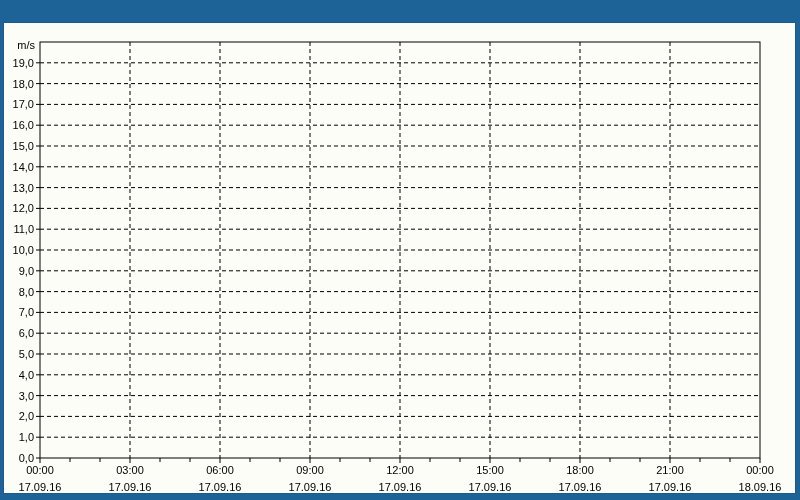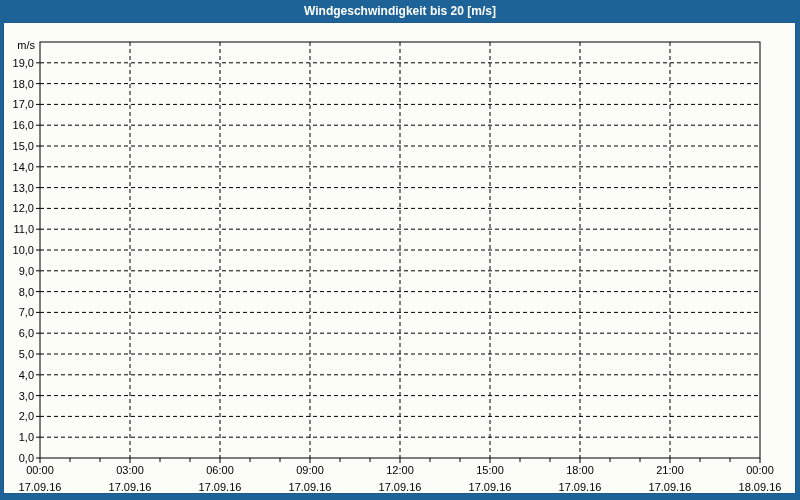--- a/index.html
+++ b/index.html
@@ -34,23 +34,20 @@
   }
   #chart-svg text {
     font-family: "Liberation Sans", sans-serif;
     font-size: 11px;
   }
 </style>
 </head>
 <body>
 
 <div id="app" style="background: rgb(29, 99, 152);">
-  <div id="titlebar" style="color: rgb(255, 255, 255);">
-    <span>Windgeschwindigkeit bis 20 [m/s]</span>
-  </div>
   <div id="content" style="background: rgb(252, 253, 246); border-color: rgb(26, 90, 140);"></div>
   <svg id="chart-svg" width="800" height="500" xmlns="http://www.w3.org/2000/svg">
       <line x1="40" y1="437.2" x2="760" y2="437.2" stroke="#000000" stroke-width="1" stroke-dasharray="4,3"></line>
       <line x1="40" y1="416.4" x2="760" y2="416.4" stroke="#000000" stroke-width="1" stroke-dasharray="4,3"></line>
       <line x1="40" y1="395.6" x2="760" y2="395.6" stroke="#000000" stroke-width="1" stroke-dasharray="4,3"></line>
       <line x1="40" y1="374.8" x2="760" y2="374.8" stroke="#000000" stroke-width="1" stroke-dasharray="4,3"></line>
       <line x1="40" y1="354" x2="760" y2="354" stroke="#000000" stroke-width="1" stroke-dasharray="4,3"></line>
       <line x1="40" y1="333.2" x2="760" y2="333.2" stroke="#000000" stroke-width="1" stroke-dasharray="4,3"></line>
       <line x1="40" y1="312.4" x2="760" y2="312.4" stroke="#000000" stroke-width="1" stroke-dasharray="4,3"></line>
       <line x1="40" y1="291.6" x2="760" y2="291.6" stroke="#000000" stroke-width="1" stroke-dasharray="4,3"></line>

